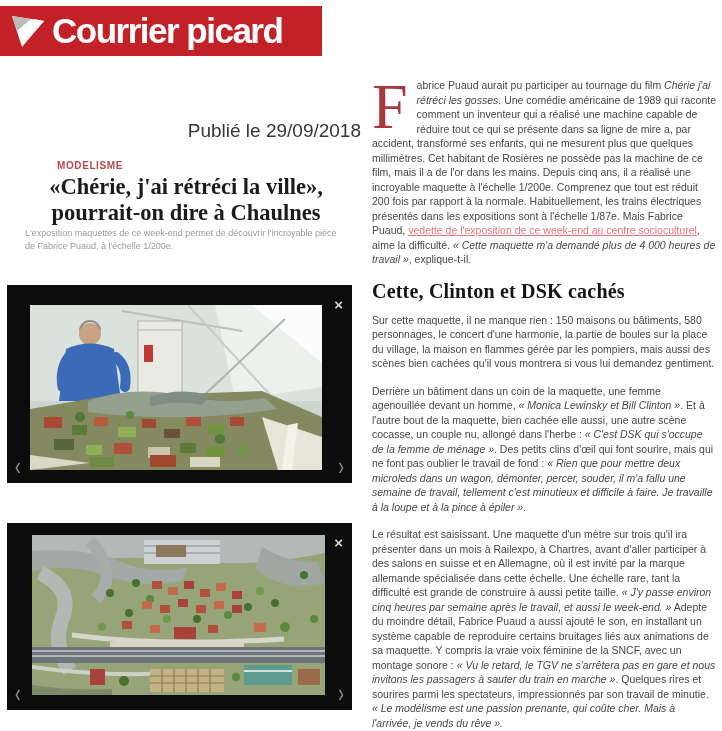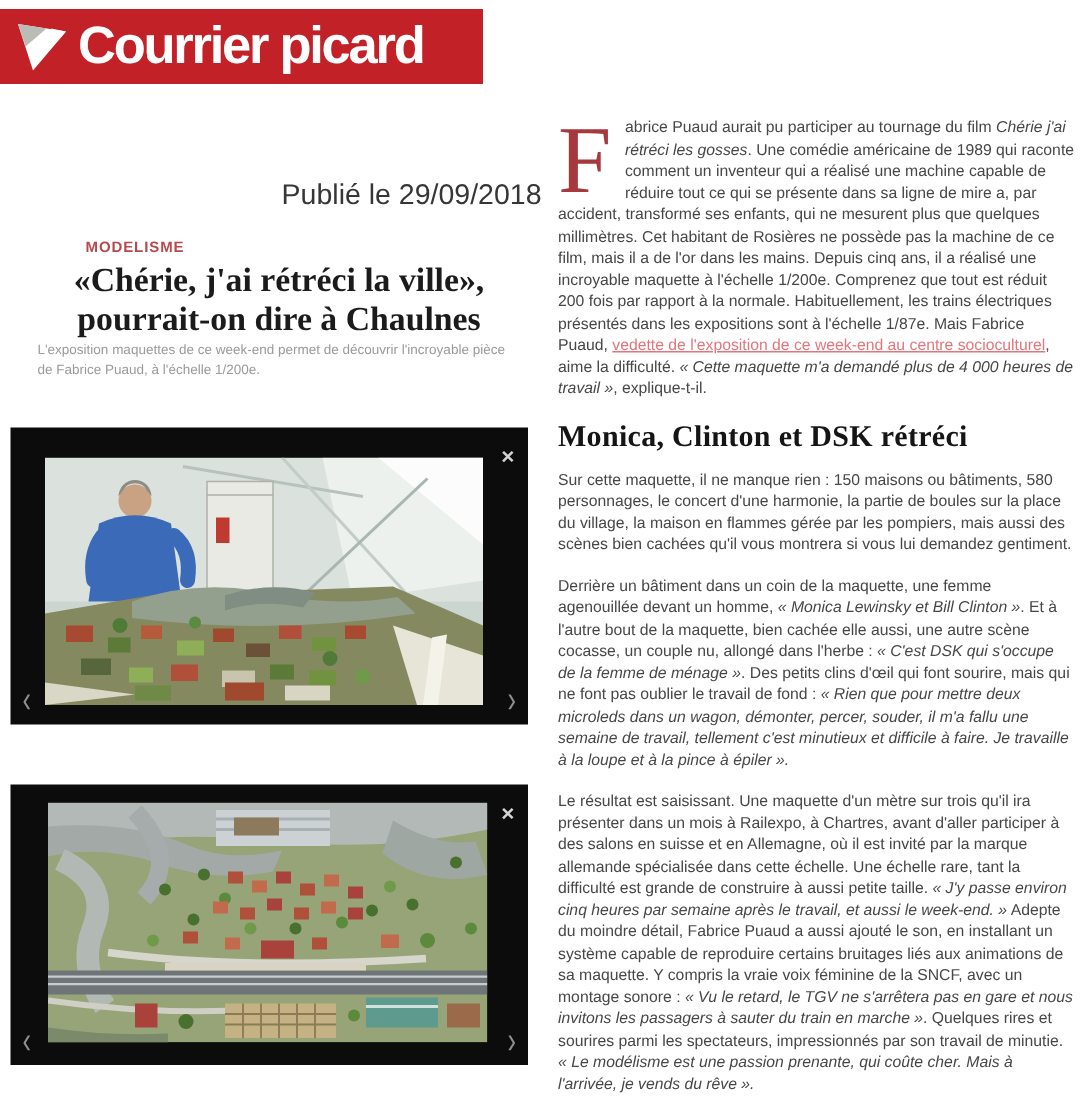--- a/index.html
+++ b/index.html
@@ -210,20 +210,20 @@
         <path d="M0,150 q40,6 80,4 l0,10 -80,0 z" fill="#7a8a6a"></path>
       </svg>
     </div>
     <button class="close-btn">×</button>
     <button class="nav-btn nav-prev">‹</button>
     <button class="nav-btn nav-next">›</button>
   </figure>
 
   <article class="article-col">
     <p class="para"><span class="dropcap">F</span><span><span>abrice Puaud aurait pu participer au tournage du film </span><span class="em">Chérie j'ai rétréci les gosses</span><span>. Une comédie américaine de 1989 qui raconte comment un inventeur qui a réalisé une machine capable de réduire tout ce qui se présente dans sa ligne de mire a, par accident, transformé ses enfants, qui ne mesurent plus que quelques millimètres. Cet habitant de Rosières ne possède pas la machine de ce film, mais il a de l'or dans les mains. Depuis cinq ans, il a réalisé une incroyable maquette à l'échelle 1/200e. Comprenez que tout est réduit 200 fois par rapport à la normale. Habituellement, les trains électriques présentés dans les expositions sont à l'échelle 1/87e. Mais Fabrice Puaud, </span><a class="inline-link">vedette de l'exposition de ce week-end au centre socioculturel</a><span>, aime la difficulté. </span><span class="em">« Cette maquette m'a demandé plus de 4 000 heures de travail »</span><span>, explique-t-il.</span></span></p>
-    <h2 class="subhead">Monica, Clinton et DSK rétréci</h2>
+    <h2 class="subhead">Cette, Clinton et DSK cachés</h2>
     <p class="para"><span>Sur cette maquette, il ne manque rien : 150 maisons ou bâtiments, 580 personnages, le concert d'une harmonie, la partie de boules sur la place du village, la maison en flammes gérée par les pompiers, mais aussi des scènes bien cachées qu'il vous montrera si vous lui demandez gentiment.</span></p>
     <p class="para"><span>Derrière un bâtiment dans un coin de la maquette, une femme agenouillée devant un homme, </span><span class="em">« Monica Lewinsky et Bill Clinton »</span><span>. Et à l'autre bout de la maquette, bien cachée elle aussi, une autre scène cocasse, un couple nu, allongé dans l'herbe : </span><span class="em">« C'est DSK qui s'occupe de la femme de ménage »</span><span>. Des petits clins d'œil qui font sourire, mais qui ne font pas oublier le travail de fond : </span><span class="em">« Rien que pour mettre deux microleds dans un wagon, démonter, percer, souder, il m'a fallu une semaine de travail, tellement c'est minutieux et difficile à faire. Je travaille à la loupe et à la pince à épiler ».</span></p>
     <p class="para"><span>Le résultat est saisissant. Une maquette d'un mètre sur trois qu'il ira présenter dans un mois à Railexpo, à Chartres, avant d'aller participer à des salons en suisse et en Allemagne, où il est invité par la marque allemande spécialisée dans cette échelle. Une échelle rare, tant la difficulté est grande de construire à aussi petite taille. </span><span class="em">« J'y passe environ cinq heures par semaine après le travail, et aussi le week-end. »</span><span> Adepte du moindre détail, Fabrice Puaud a aussi ajouté le son, en installant un système capable de reproduire certains bruitages liés aux animations de sa maquette. Y compris la vraie voix féminine de la SNCF, avec un montage sonore : </span><span class="em">« Vu le retard, le TGV ne s'arrêtera pas en gare et nous invitons les passagers à sauter du train en marche »</span><span>. Quelques rires et sourires parmi les spectateurs, impressionnés par son travail de minutie. </span><span class="em">« Le modélisme est une passion prenante, qui coûte cher. Mais à l'arrivée, je vends du rêve ».</span></p>
 
   </article>
 
 </div>
 
 </body></html>

